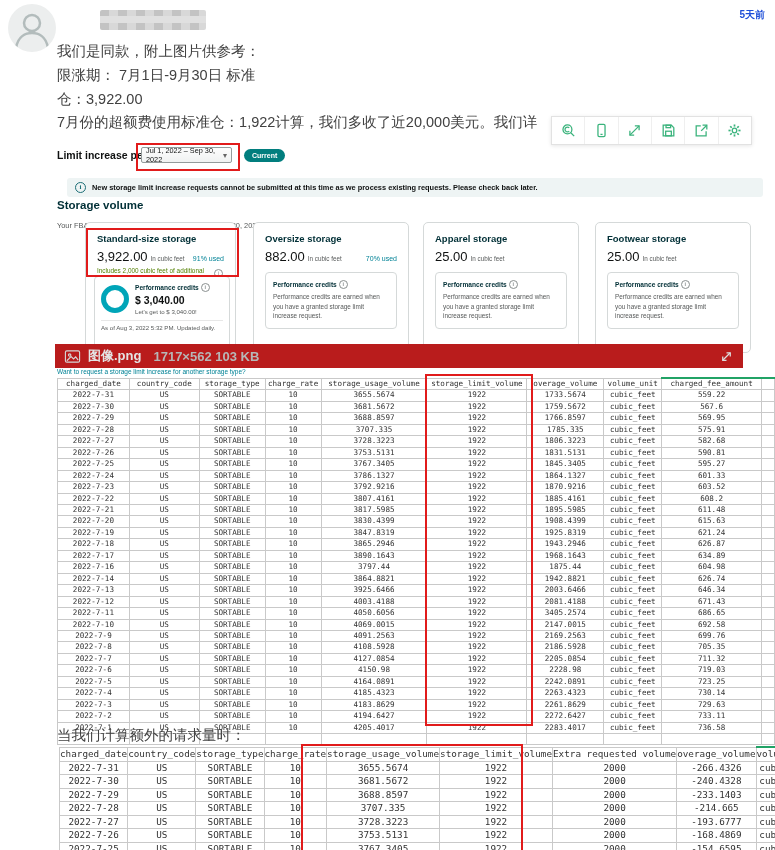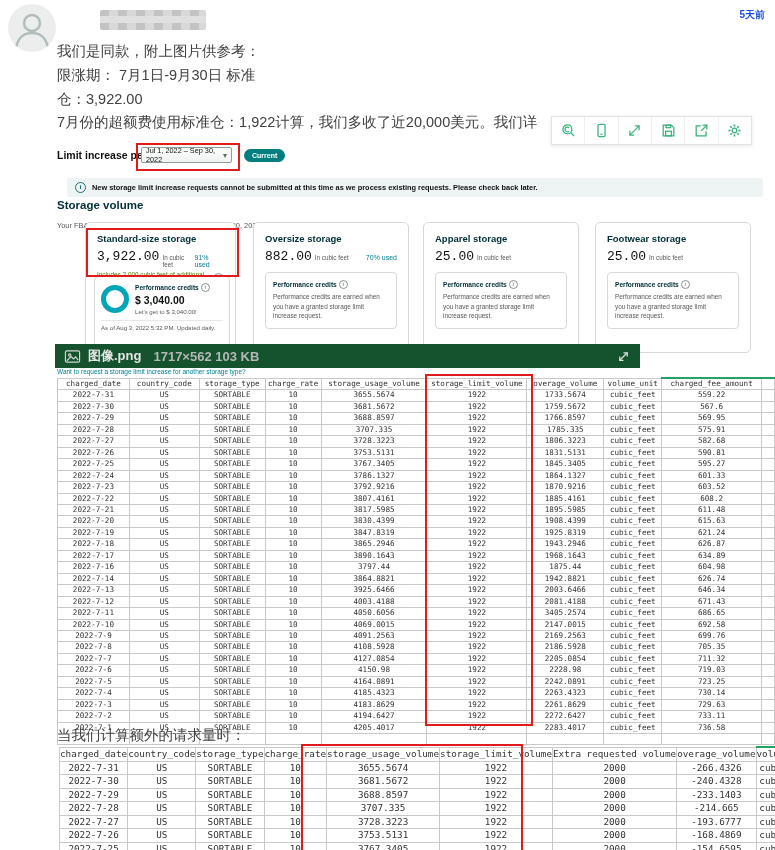--- a/index.html
+++ b/index.html
@@ -32,40 +32,40 @@
     display:flex;align-items:center;padding:0 8px;box-sizing:border-box;}
   .banner .i-ico{width:9px;height:9px;border:1px solid #1c6e76;border-radius:50%;color:#1c6e76;
     font-size:7px;line-height:9px;text-align:center;font-weight:bold;flex:none;margin-right:6px;font-family:"Liberation Serif",serif;}
   .banner .txt{font-size:7.4px;font-weight:bold;color:#0f1111;}
   .sec-title{left:57px;top:199px;font-size:11.5px;font-weight:bold;color:#002f36;}
   .sec-sub{left:57px;top:221px;font-size:7.4px;color:#565959;}
   .card{top:222px;height:131px;background:#fff;border:1px solid #d5d9d9;border-radius:5px;
     padding:10px 11px;box-sizing:border-box;}
   .card .ct{font-size:9.5px;font-weight:bold;color:#002f36;margin-bottom:5px;}
   .vrow{display:flex;align-items:baseline;}
-  .vbig{font-size:13px;color:#0f1111;font-family:Liberation Mono, monospace;}
+  .vbig{font-size:13px;color:#0f1111;}
   .vunit{font-size:6.3px;color:#565959;margin-left:3px;}
   .vused{font-size:7px;color:#008296;margin-left:auto;}
   .gnote{font-size:6.4px;color:#538000;line-height:1.35;margin-top:3px;width:112px;position:relative;}
   .ginfo{position:absolute;right:-14px;top:2px;width:7px;height:7px;border:1px solid #8a9090;border-radius:50%;
     color:#8a9090;font-size:5.5px;line-height:7px;text-align:center;}
   .perfbox{margin-top:8px;border:1px solid #d5d9d9;border-radius:4px;padding:7px 7px;}
   .perfbox .pt{font-size:6.6px;font-weight:bold;color:#002f36;margin-bottom:3px;}
   .perfbox .pd{font-size:6.4px;color:#565959;line-height:1.5;}
   .iinfo{display:inline-block;width:7px;height:7px;border:1px solid #8a9090;border-radius:50%;color:#8a9090;
     font-size:5.5px;line-height:7px;text-align:center;vertical-align:1px;margin-left:2px;font-style:normal;}
   .redbox-card{left:86px;top:228px;width:149px;height:45px;border:2px solid #e11b1b;z-index:2;}
   .perfcard1{left:94px;top:276px;width:136px;height:76px;border:1px solid #d5d9d9;border-radius:4px;
     padding:6px;box-sizing:border-box;background:#fff;}
   .donut{width:28px;height:28px;border:5px solid #00a5b8;border-radius:50%;flex:none;box-sizing:border-box;}
   .pc-amt{font-size:10.5px;font-weight:bold;color:#0f1111;margin-top:2px;}
   .pc-goal{font-size:6.1px;color:#565959;margin-top:2px;}
   .pc-asof{border-top:1px solid #e7e7e7;margin-top:5px;padding-top:3px;font-size:6.1px;color:#565959;}
   
-  .filebar{left:55px;top:344px;width:585px;height:24px;background:#14532d;display:flex;align-items:center;
+  .filebar{left:55px;top:344px;width:688px;height:24px;background:#b91c1c;display:flex;align-items:center;
     padding:4px 9px;box-sizing:border-box;z-index:5;}
   .fname{font-size:13px;font-weight:bold;color:#e4e4e4;margin-left:7px;}
   .fmeta{font-size:13px;font-weight:bold;color:#b7b7b7;margin-left:12px;}
   .fexp{margin-left:auto;cursor:pointer;display:flex;}
   .req-link{left:57px;top:368px;font-size:6.5px;color:#008296;z-index:1;}
   
   table{border-collapse:collapse;table-layout:fixed;background:#fff;}
   td,th{border:1px solid #c9c9c9;font-family:"DejaVu Sans Mono",monospace;font-weight:normal;
     text-align:center;white-space:nowrap;overflow:hidden;padding:0;color:#333;}
   #table1{left:57px;top:377px;}

